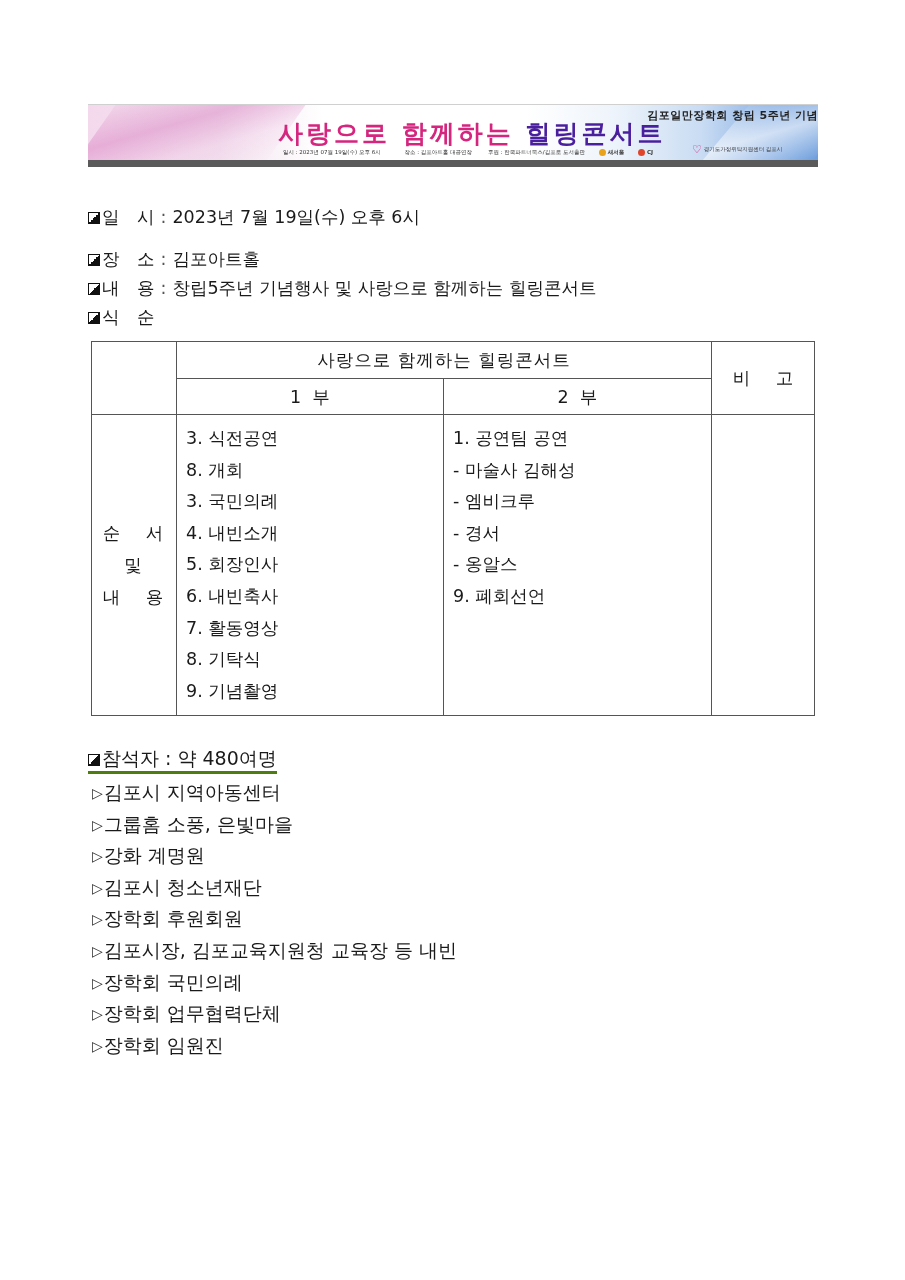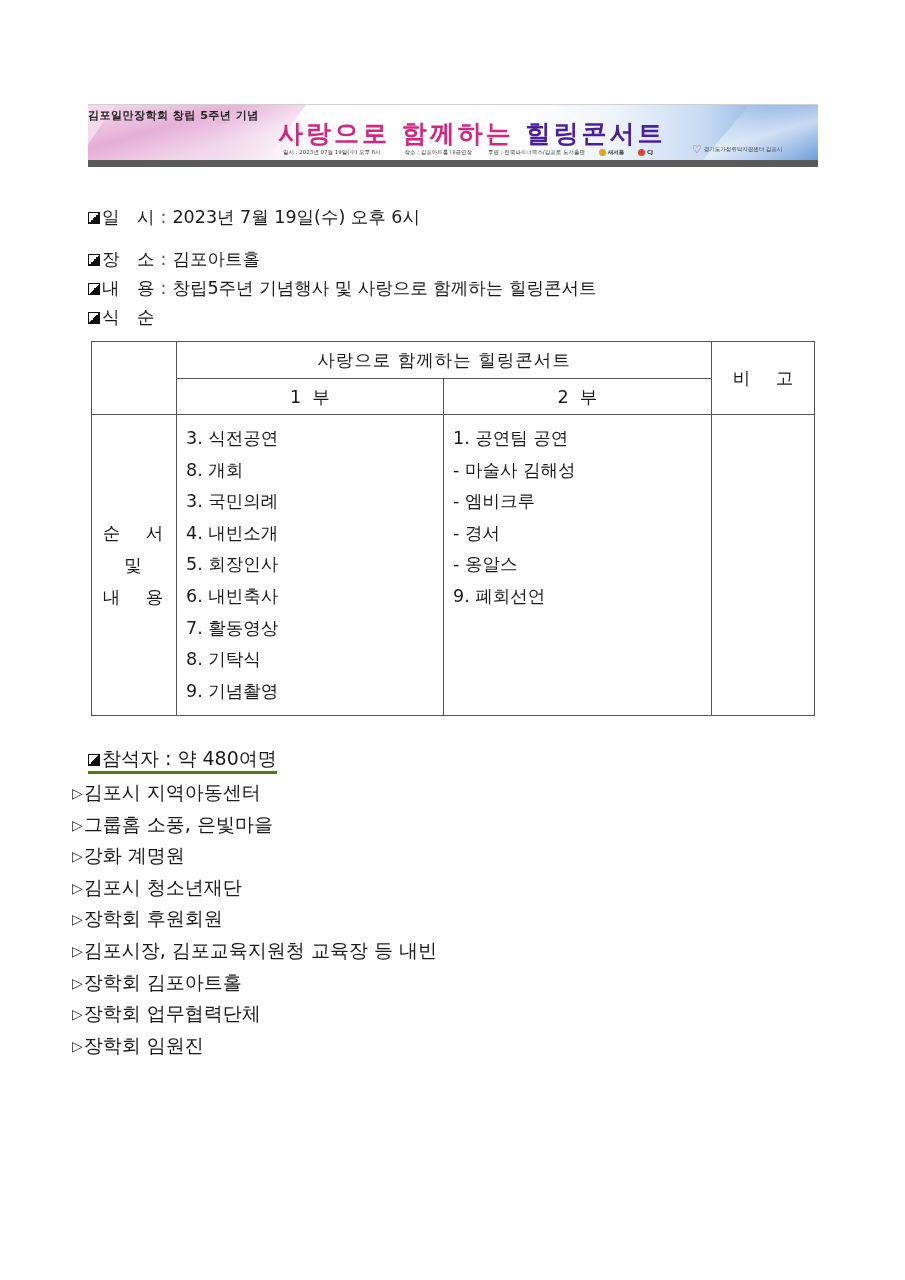--- a/index.html
+++ b/index.html
@@ -10,21 +10,21 @@
   .banner { position: absolute; left: 88px; top: 104px; width: 730px; height: 62px;
             background: linear-gradient(90deg, #f4d9ec 0%, #f3e3ef 18%, #ffffff 32%, #ffffff 60%, #eef4fb 72%, #c9dcf3 84%, #8fb4e6 93%, #6f9fdd 100%);
             overflow: hidden; border-top: 1px solid #d0d0d0; }
   .banner .swoosh { position: absolute; left: 10px; top: -10px; width: 190px; height: 70px;
             background: linear-gradient(160deg, rgba(214,120,190,0.0) 0%, rgba(214,120,190,0.45) 40%, rgba(230,150,210,0.15) 70%, rgba(255,255,255,0) 100%);
             transform: skewX(-35deg); }
   .banner .swoosh2 { position: absolute; left: 640px; top: -5px; width: 110px; height: 60px;
             background: linear-gradient(160deg, rgba(255,255,255,0) 0%, rgba(255,255,255,0.6) 50%, rgba(255,255,255,0) 100%);
             transform: skewX(-40deg); }
   .banner .bottom-bar { position: absolute; left: 0; right: 0; bottom: 0; height: 7px; background: #5a5a5a; }
-  .banner .sub-title { position: absolute; left: 0; right: 0; top: 3px; text-align: left;
+  .banner .sub-title { position: absolute; left: 0; right: 0; top: 3px; text-align: right;
             font-size: 11px; font-weight: bold; color: #222; letter-spacing: 0.5px; }
   .banner .main-title { position: absolute; left: 190px; top: 15px; width: 360px; text-align: center;
             font-size: 25px; font-weight: bold; letter-spacing: 3px; line-height: 28px; white-space: nowrap; }
   .banner .main-title .pink { color: #d4267f; }
   .banner .main-title .purple { color: #4a1f9e; }
   .banner .info-line { position: absolute; left: 195px; top: 44px; font-size: 5.5px; color: #333; white-space: nowrap; }
   .banner .info-line span { margin-right: 22px; }
   .banner .sponsor-logos { position: absolute; left: 400px; top: 44px; font-size: 5.5px; color: #333; white-space: nowrap; }
   .banner .sponsor-logos span { margin-right: 12px; }
   .banner .logo-dot { display: inline-block; width: 7px; height: 7px; border-radius: 50%; vertical-align: middle; margin-right: 2px; }
@@ -47,21 +47,21 @@
   .th-title { height: 36px; letter-spacing: 1px; }
   .th-part { height: 35px; }
   .th-note { letter-spacing: 10px; padding-left: 10px !important; }
   .side-label { text-align: center; line-height: 32px; letter-spacing: 10px; padding-left: 8px !important; }
   .list-cell { vertical-align: top !important; padding: 8px 0 8px 9px !important; }
   .list-cell div { line-height: 31.6px; white-space: nowrap; }
 
   
   .att-head { position: absolute; left: 88px; top: 746px; font-size: 19px; line-height: 24px; white-space: nowrap;
               padding-bottom: 1px; border-bottom: 3px solid #4d7c0f; }
-  .att-list { position: absolute; left: 72px; top: 779px; font-size: 19px; }
+  .att-list { position: absolute; left: 92px; top: 779px; font-size: 19px; }
   .att-list div { height: 31.6px; line-height: 26px; white-space: nowrap; }
   .tri { display: inline-block; font-size: 14px; color: #333; margin-right: 1px; vertical-align: 1px; }
 </style>
 </head>
 <body>
 
 <div class="banner">
   <div class="swoosh"></div>
   <div class="swoosh2"></div>
   <div class="sub-title">김포일만장학회 창립 5주년 기념</div>
@@ -148,16 +148,16 @@
 <div class="att-head">
   <span class="sq"></span><span>참석자 : 약 480여명</span>
 </div>
 <div class="att-list">
   <div><span class="tri">▷</span><span>김포시 지역아동센터</span></div>
   <div><span class="tri">▷</span><span>그룹홈 소풍, 은빛마을</span></div>
   <div><span class="tri">▷</span><span>강화 계명원</span></div>
   <div><span class="tri">▷</span><span>김포시 청소년재단</span></div>
   <div><span class="tri">▷</span><span>장학회 후원회원</span></div>
   <div><span class="tri">▷</span><span>김포시장, 김포교육지원청 교육장 등 내빈</span></div>
-  <div><span class="tri">▷</span><span>장학회 김포아트홀</span></div>
+  <div><span class="tri">▷</span><span>장학회 국민의례</span></div>
   <div><span class="tri">▷</span><span>장학회 업무협력단체</span></div>
   <div><span class="tri">▷</span><span>장학회 임원진</span></div>
 </div>
 
 </body></html>

